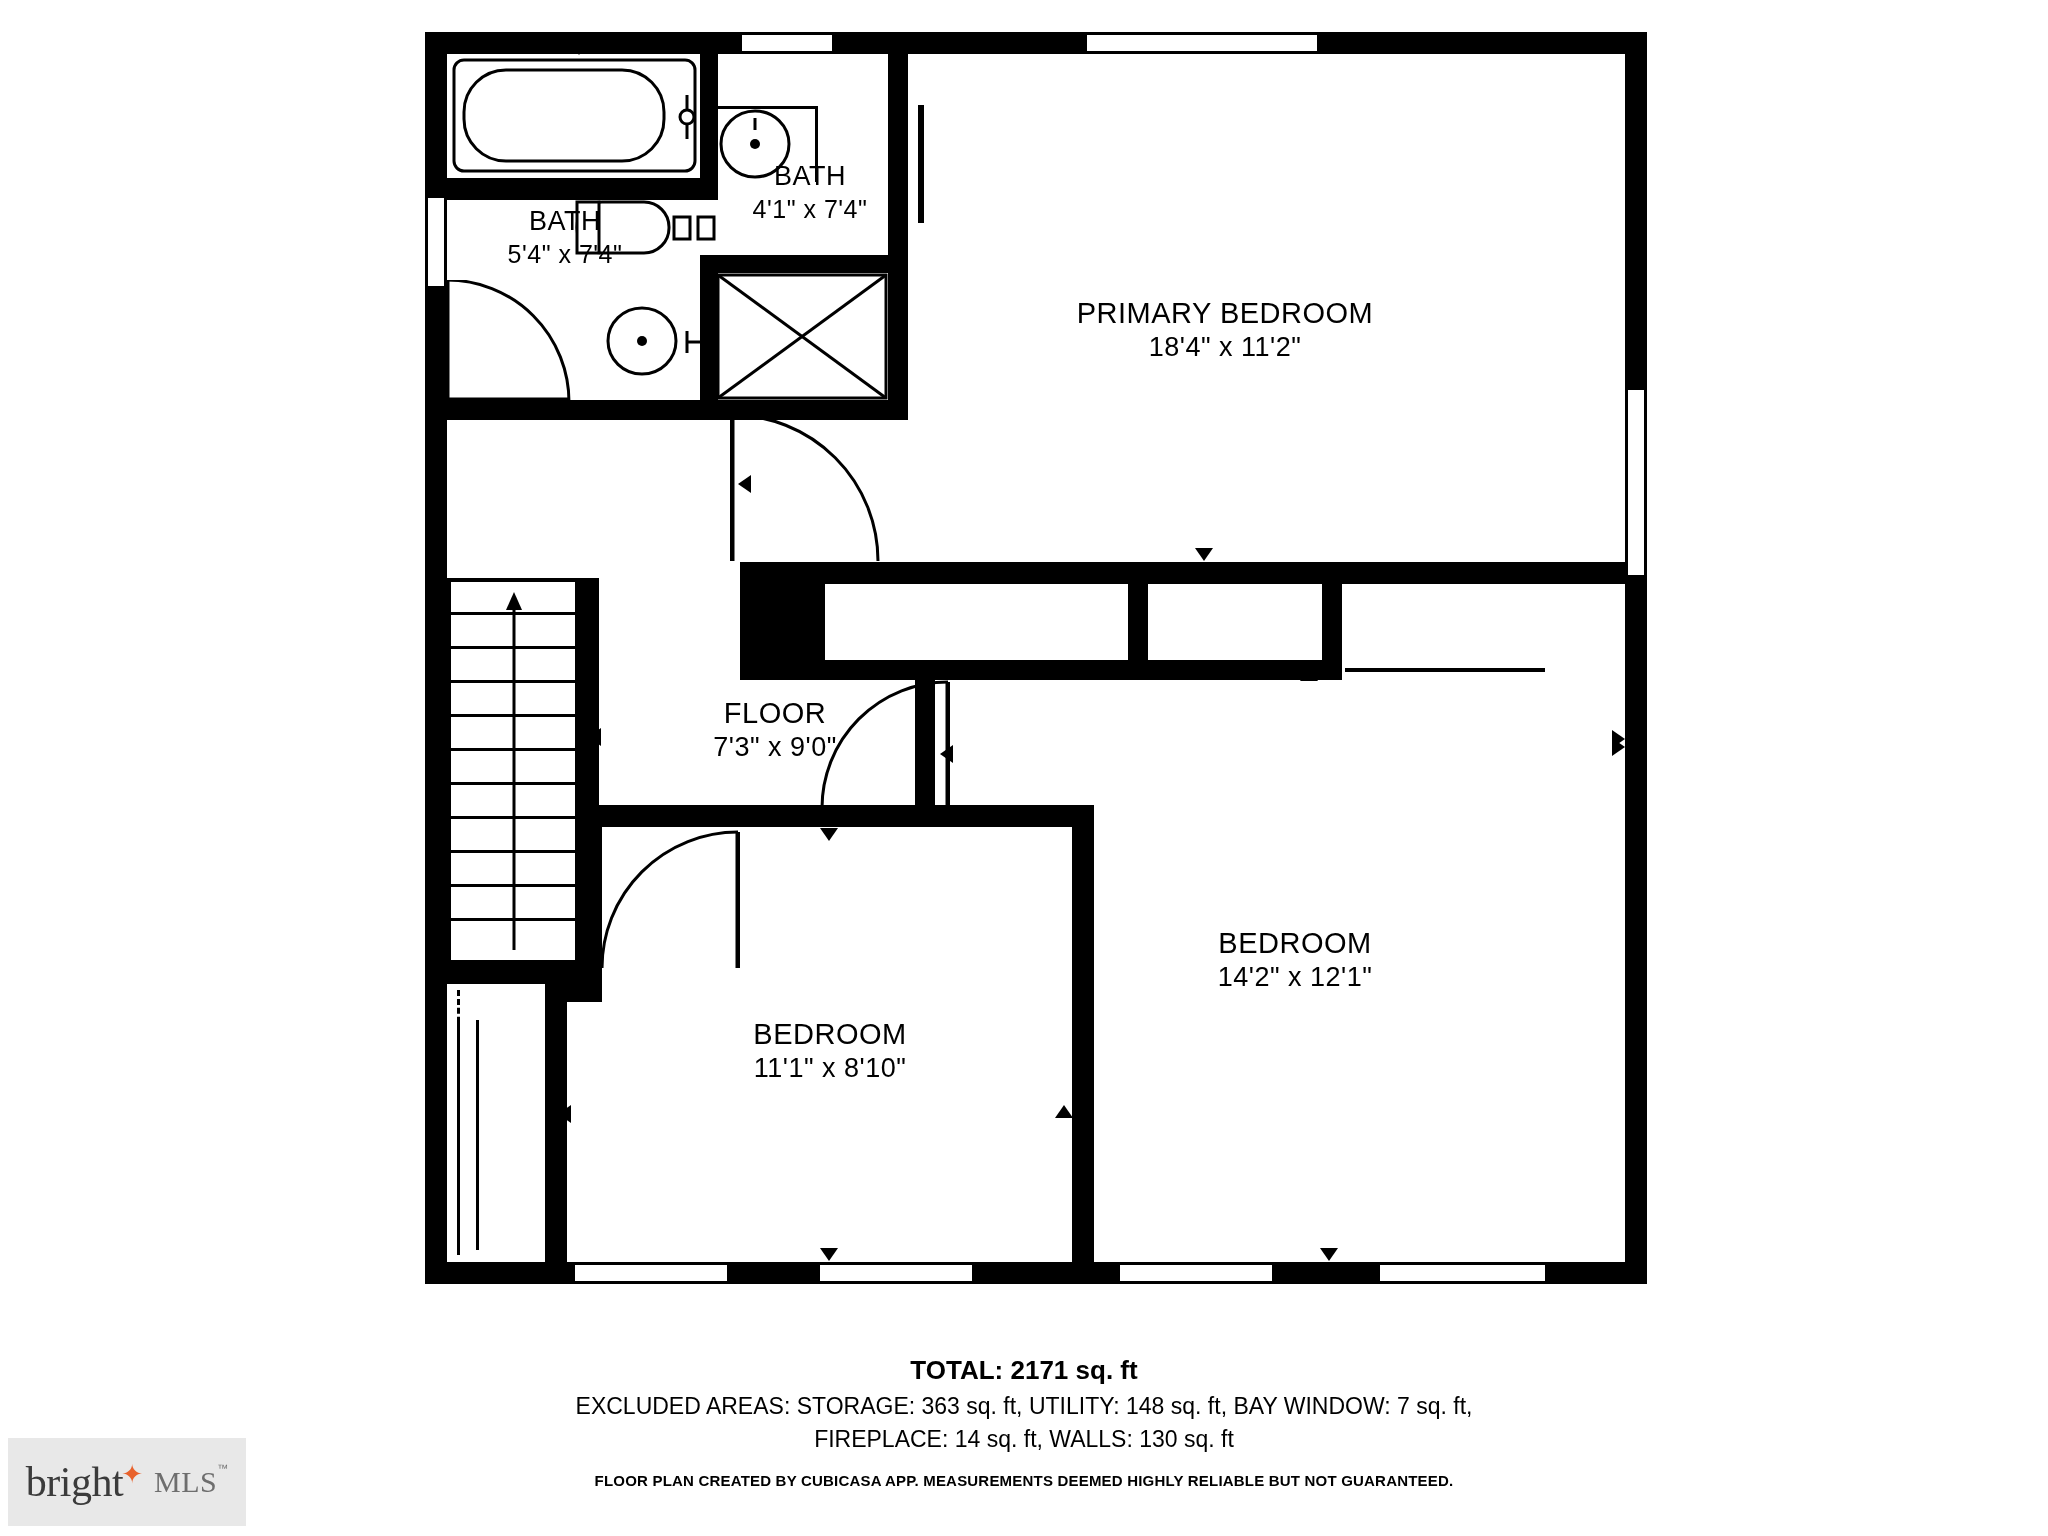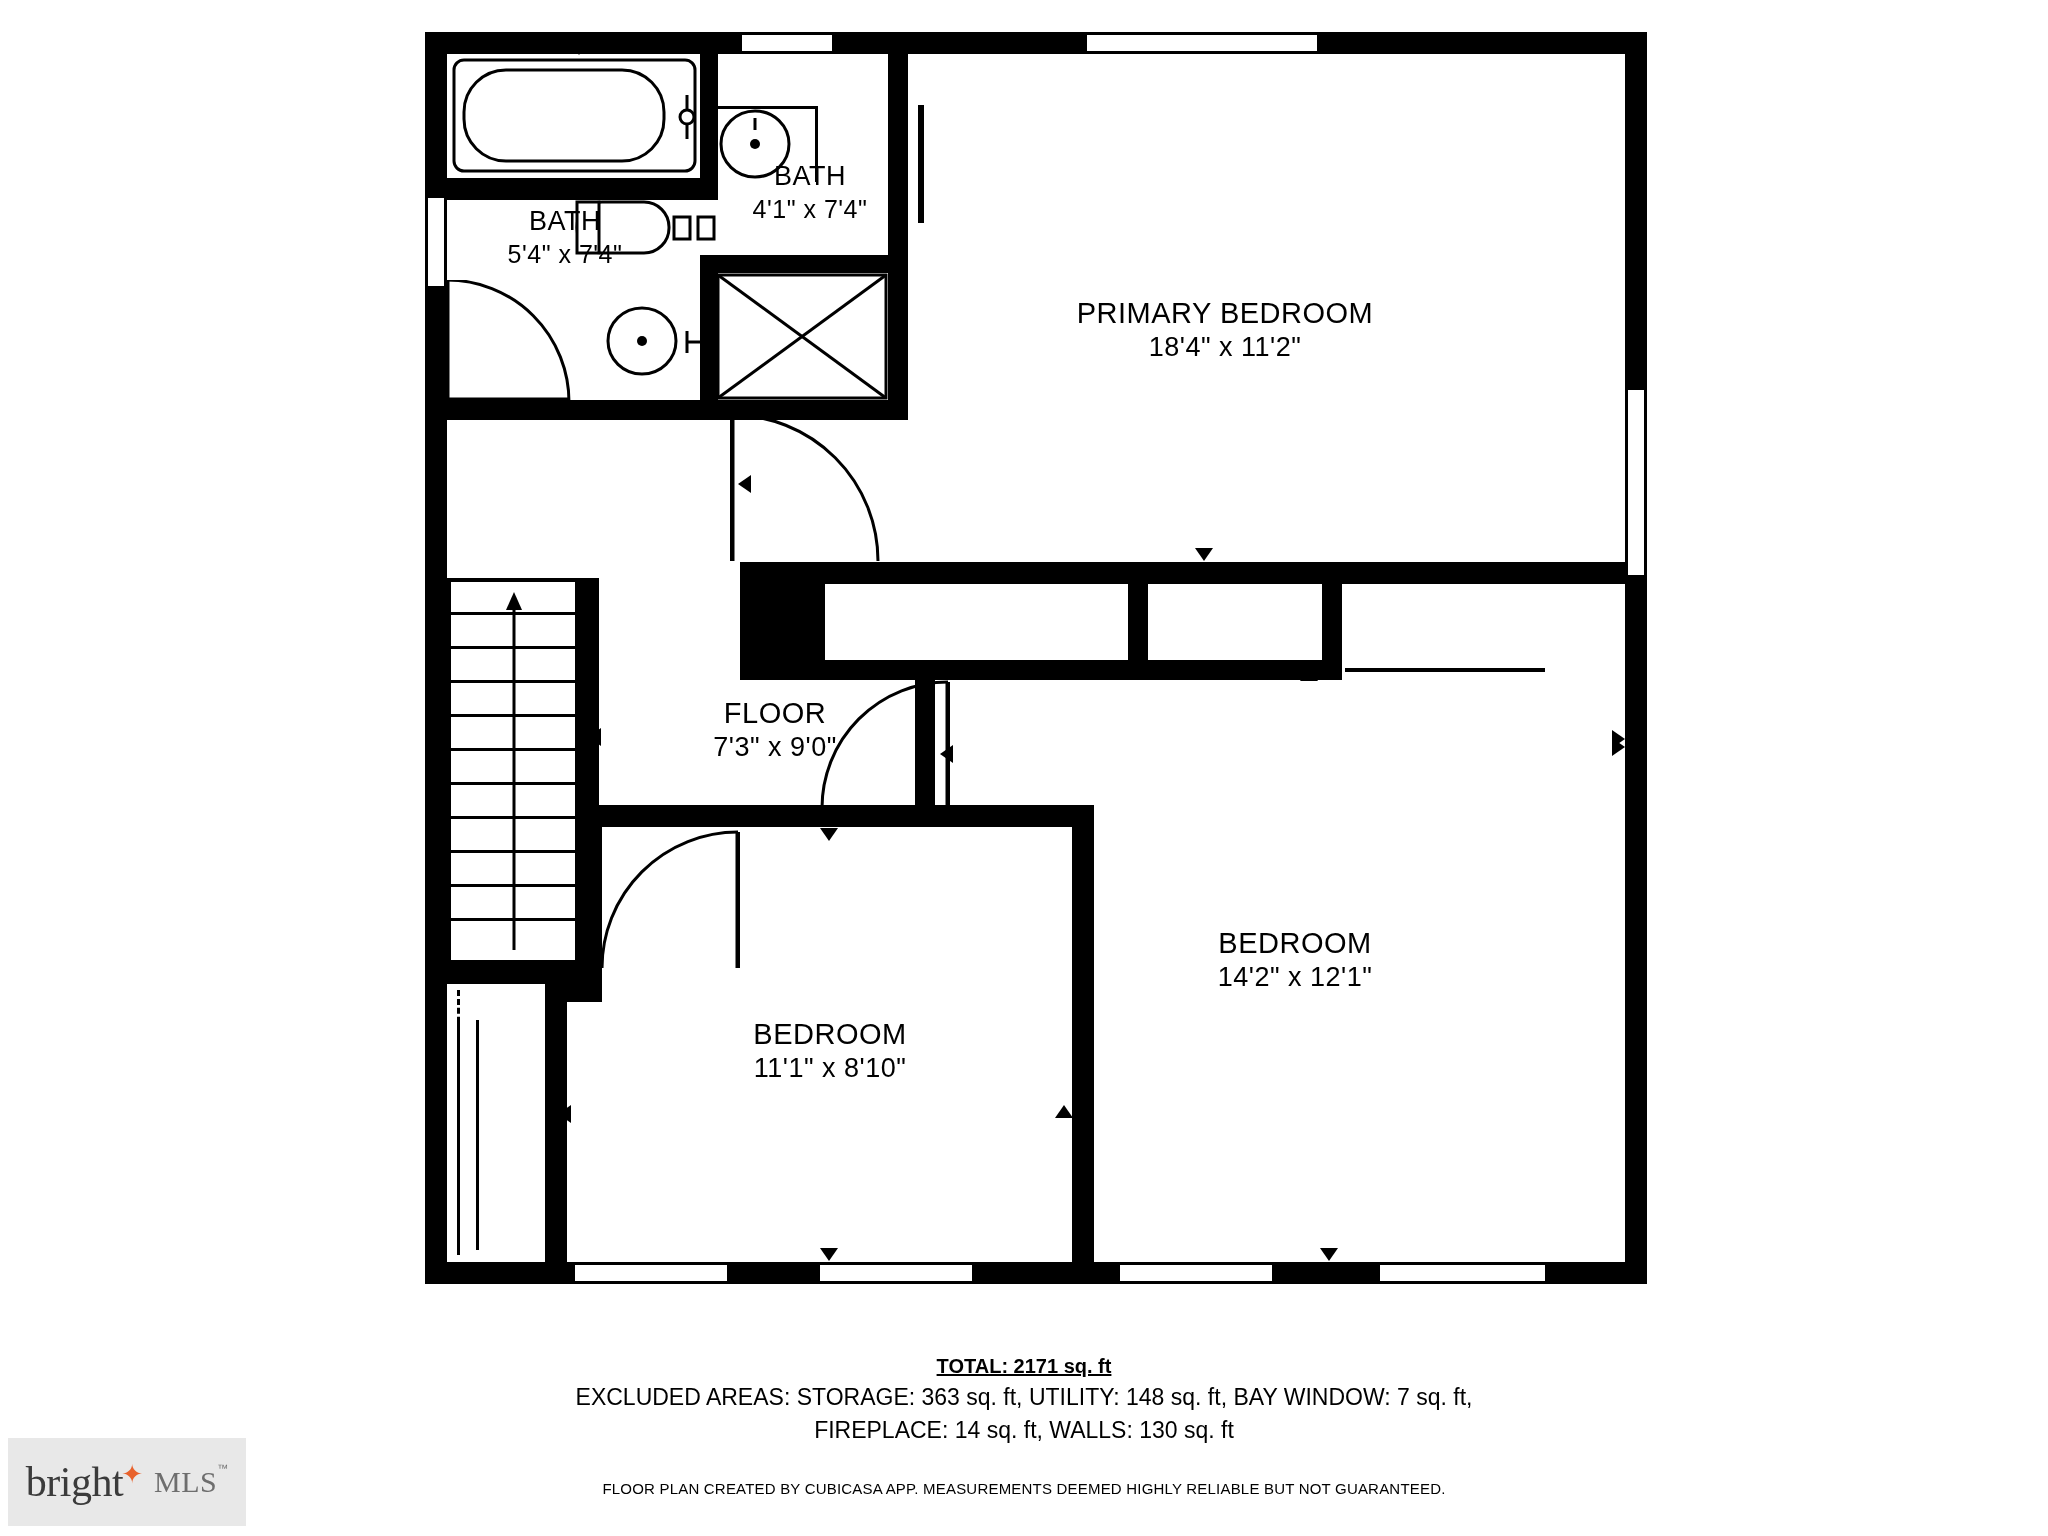--- a/index.html
+++ b/index.html
@@ -97,34 +97,34 @@
 
   #summary {
     position: absolute;
     left: 0;
     top: 1352px;
     width: 2048px;
     text-align: center;
     color: #000;
   }
   #summary .total {
-    font-size: 20px;
+    font-size: 26px;
     font-weight: bold;
     line-height: 1.45;
-    text-decoration: underline;
   }
   #summary .line {
     font-size: 23px;
     line-height: 1.45;
   }
   #summary .disclaimer {
     font-size: 15px;
     line-height: 1.5;
-    margin-top: 30px;
+    margin-top: 14px;
     letter-spacing: 0.2px;
+    font-weight: bold;
   }
   #brand-logo {
     position: absolute;
     left: 8px;
     top: 1438px;
     width: 238px;
     height: 88px;
     background: #e8e8e8;
     display: flex;
     align-items: center;

